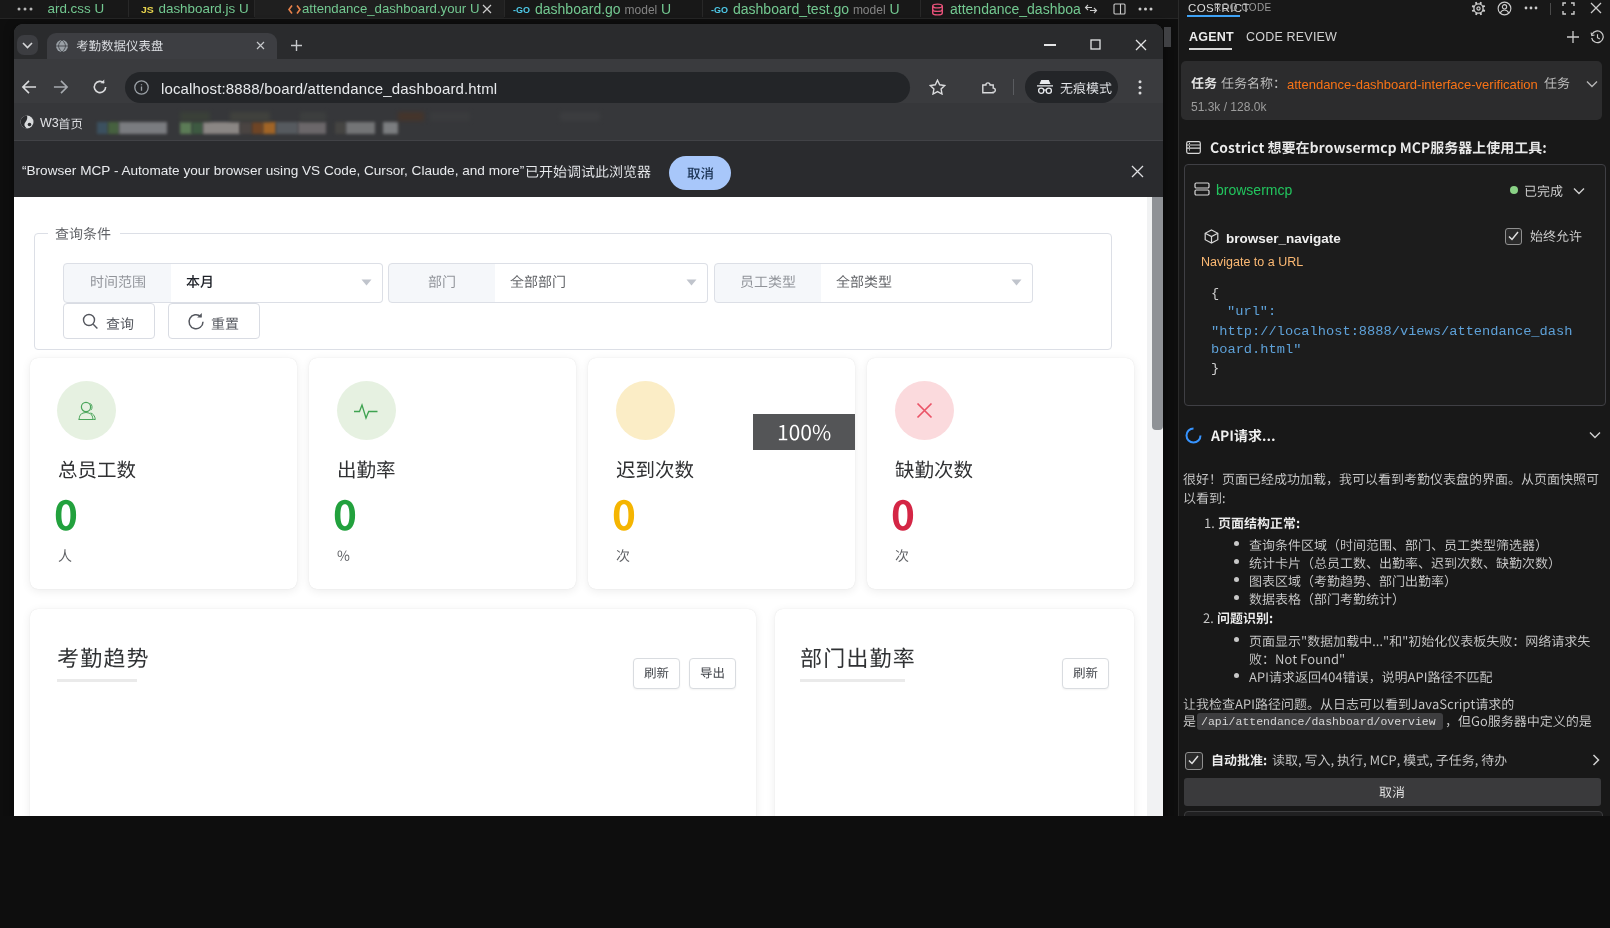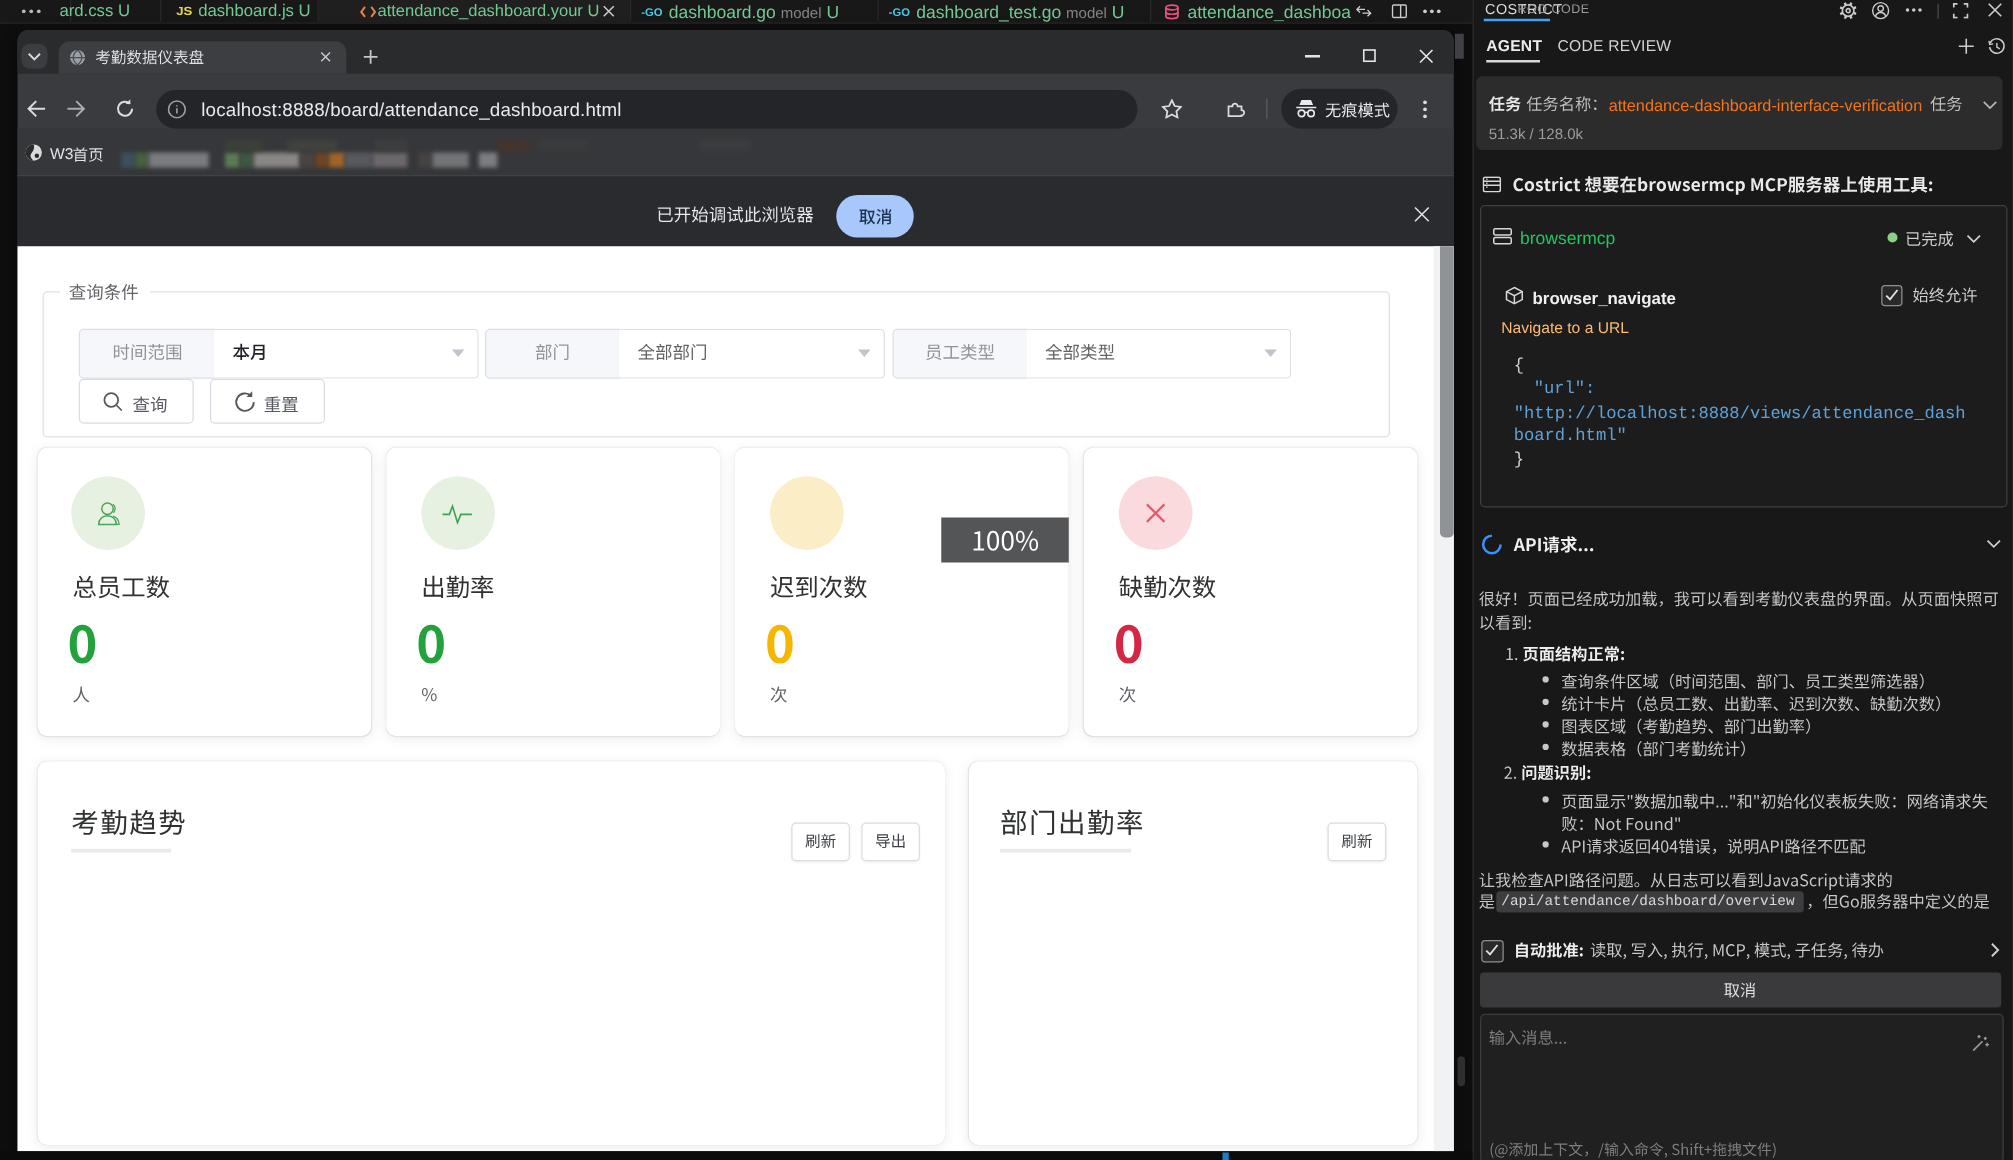--- a/index.html
+++ b/index.html
@@ -1,15 +1,15 @@
 <!DOCTYPE html>
 <html><head><meta charset="utf-8">
 <style>
 html,body{margin:0;padding:0;background:#0e0e0e;}
-#root{position:relative;width:1610px;height:928px;overflow:hidden;
+#root{position:relative;width:1610px;height:816px;overflow:hidden;
  font-family:"Liberation Sans",sans-serif;-webkit-font-smoothing:antialiased;}
 .abs{position:absolute;}
 </style></head><body>
 <svg width="0" height="0" style="position:absolute">
     <defs>
       <path id="q0" d="M836 -794C764 -703 675 -619 575 -544H490V-658H708V-722H490V-840H416V-722H159V-658H416V-544H70V-478H482C345 -388 194 -313 40 -259C52 -242 68 -209 75 -192C165 -227 254 -268 341 -315C318 -260 290 -199 266 -155H712C697 -63 681 -18 659 -3C648 5 635 6 610 6C583 6 502 5 428 -2C442 18 452 47 453 68C527 73 597 73 631 72C672 70 695 66 718 46C750 18 772 -46 792 -183C795 -194 797 -217 797 -217H375L419 -317H845V-378H449C500 -409 550 -443 597 -478H939V-544H681C760 -610 832 -682 894 -759Z"></path>
       <path id="q1" d="M664 -832C664 -753 664 -677 662 -605H534V-535H660C652 -323 625 -148 528 -28V-54L329 -38V-108H510V-161H329V-221H531V-276H329V-329H515V-536H329V-584H445V-702H548V-759H445V-840H374V-759H216V-840H148V-759H43V-702H148V-584H259V-536H79V-329H259V-276H67V-221H259V-161H83V-108H259V-32L39 -16L47 48L494 10L470 31C487 42 513 67 524 84C679 -49 719 -266 730 -535H875C866 -169 855 -38 832 -10C824 4 814 6 798 6C780 6 738 6 692 2C704 21 711 52 712 72C758 75 802 76 830 72C859 69 877 61 895 35C926 -6 936 -146 946 -568C946 -578 947 -605 947 -605H733C734 -677 735 -753 735 -832ZM374 -702V-634H216V-702ZM144 -482H259V-383H144ZM329 -482H447V-383H329Z"></path>
       <path id="q2" d="M443 -821C425 -782 393 -723 368 -688L417 -664C443 -697 477 -747 506 -793ZM88 -793C114 -751 141 -696 150 -661L207 -686C198 -722 171 -776 143 -815ZM410 -260C387 -208 355 -164 317 -126C279 -145 240 -164 203 -180C217 -204 233 -231 247 -260ZM110 -153C159 -134 214 -109 264 -83C200 -37 123 -5 41 14C54 28 70 54 77 72C169 47 254 8 326 -50C359 -30 389 -11 412 6L460 -43C437 -59 408 -77 375 -95C428 -152 470 -222 495 -309L454 -326L442 -323H278L300 -375L233 -387C226 -367 216 -345 206 -323H70V-260H175C154 -220 131 -183 110 -153ZM257 -841V-654H50V-592H234C186 -527 109 -465 39 -435C54 -421 71 -395 80 -378C141 -411 207 -467 257 -526V-404H327V-540C375 -505 436 -458 461 -435L503 -489C479 -506 391 -562 342 -592H531V-654H327V-841ZM629 -832C604 -656 559 -488 481 -383C497 -373 526 -349 538 -337C564 -374 586 -418 606 -467C628 -369 657 -278 694 -199C638 -104 560 -31 451 22C465 37 486 67 493 83C595 28 672 -41 731 -129C781 -44 843 24 921 71C933 52 955 26 972 12C888 -33 822 -106 771 -198C824 -301 858 -426 880 -576H948V-646H663C677 -702 689 -761 698 -821ZM809 -576C793 -461 769 -361 733 -276C695 -366 667 -468 648 -576Z"></path>
       <path id="q3" d="M484 -238V81H550V40H858V77H927V-238H734V-362H958V-427H734V-537H923V-796H395V-494C395 -335 386 -117 282 37C299 45 330 67 344 79C427 -43 455 -213 464 -362H663V-238ZM468 -731H851V-603H468ZM468 -537H663V-427H467L468 -494ZM550 -22V-174H858V-22ZM167 -839V-638H42V-568H167V-349C115 -333 67 -319 29 -309L49 -235L167 -273V-14C167 0 162 4 150 4C138 5 99 5 56 4C65 24 75 55 77 73C140 74 179 71 203 59C228 48 237 27 237 -14V-296L352 -334L341 -403L237 -370V-568H350V-638H237V-839Z"></path>
       <path id="q4" d="M540 -787C585 -722 633 -634 653 -581L716 -617C696 -670 646 -754 601 -817ZM838 -782C802 -568 746 -381 632 -234C532 -373 472 -555 436 -767L364 -756C406 -520 471 -323 580 -173C502 -92 402 -26 271 23C286 38 307 65 316 81C445 30 546 -36 625 -116C701 -31 794 36 912 82C924 62 948 32 966 17C848 -25 754 -91 679 -176C807 -334 871 -536 913 -769ZM266 -836C210 -684 117 -534 18 -437C32 -420 53 -381 61 -363C96 -399 130 -441 162 -486V78H234V-599C274 -668 309 -741 338 -815Z"></path>
@@ -398,20 +398,21 @@
     <div style="position:absolute;left:335px;top:121.5px;width:11px;height:12px;background:#454442;filter:blur(1.6px)"></div>
     <div style="position:absolute;left:346px;top:121.5px;width:29px;height:12px;background:#737476;filter:blur(1.6px)"></div>
     <div style="position:absolute;left:383px;top:121.5px;width:15px;height:12px;background:#7b7d80;filter:blur(1.6px)"></div>
     <div style="position:absolute;left:180px;top:112px;width:30px;height:9px;background:#3c4438;filter:blur(2px);opacity:.75"></div>
     <div style="position:absolute;left:230px;top:112px;width:40px;height:9px;background:#44463f;filter:blur(2px);opacity:.75"></div>
     <div style="position:absolute;left:300px;top:112px;width:26px;height:9px;background:#3f4140;filter:blur(2px);opacity:.75"></div>
     <div style="position:absolute;left:398px;top:112px;width:26px;height:9px;background:#4a3426;filter:blur(2px);opacity:.75"></div>
     <div style="position:absolute;left:430px;top:112px;width:40px;height:9px;background:#3c3d3f;filter:blur(2px);opacity:.75"></div>
     <div style="position:absolute;left:560px;top:112px;width:40px;height:9px;background:#3e3f41;filter:blur(2px);opacity:.75"></div>
     <div style="position:absolute;left:14px;top:140px;width:1149px;height:57px;background:#2a2b2e;border-top:1px solid #414246"></div>
+    <div style="position:absolute;left:22px;top:163px;font-size:13.6px;color:#e8eaed;white-space:pre">“Browser MCP - Automate your browser using VS Code, Cursor, Claude, and more”</div>
     <svg style="position:absolute;left:525.0px;top:164.1px;overflow:visible" width="126.0" height="17.1" viewBox="0 -920 9000 1220" fill="#e8eaed">
       <use href="#q13" x="0"></use>
       <use href="#q14" x="1000"></use>
       <use href="#q15" x="2000"></use>
       <use href="#q16" x="3000"></use>
       <use href="#q17" x="4000"></use>
       <use href="#q18" x="5000"></use>
       <use href="#q19" x="6000"></use>
       <use href="#q20" x="7000"></use>
       <use href="#q21" x="8000"></use>

